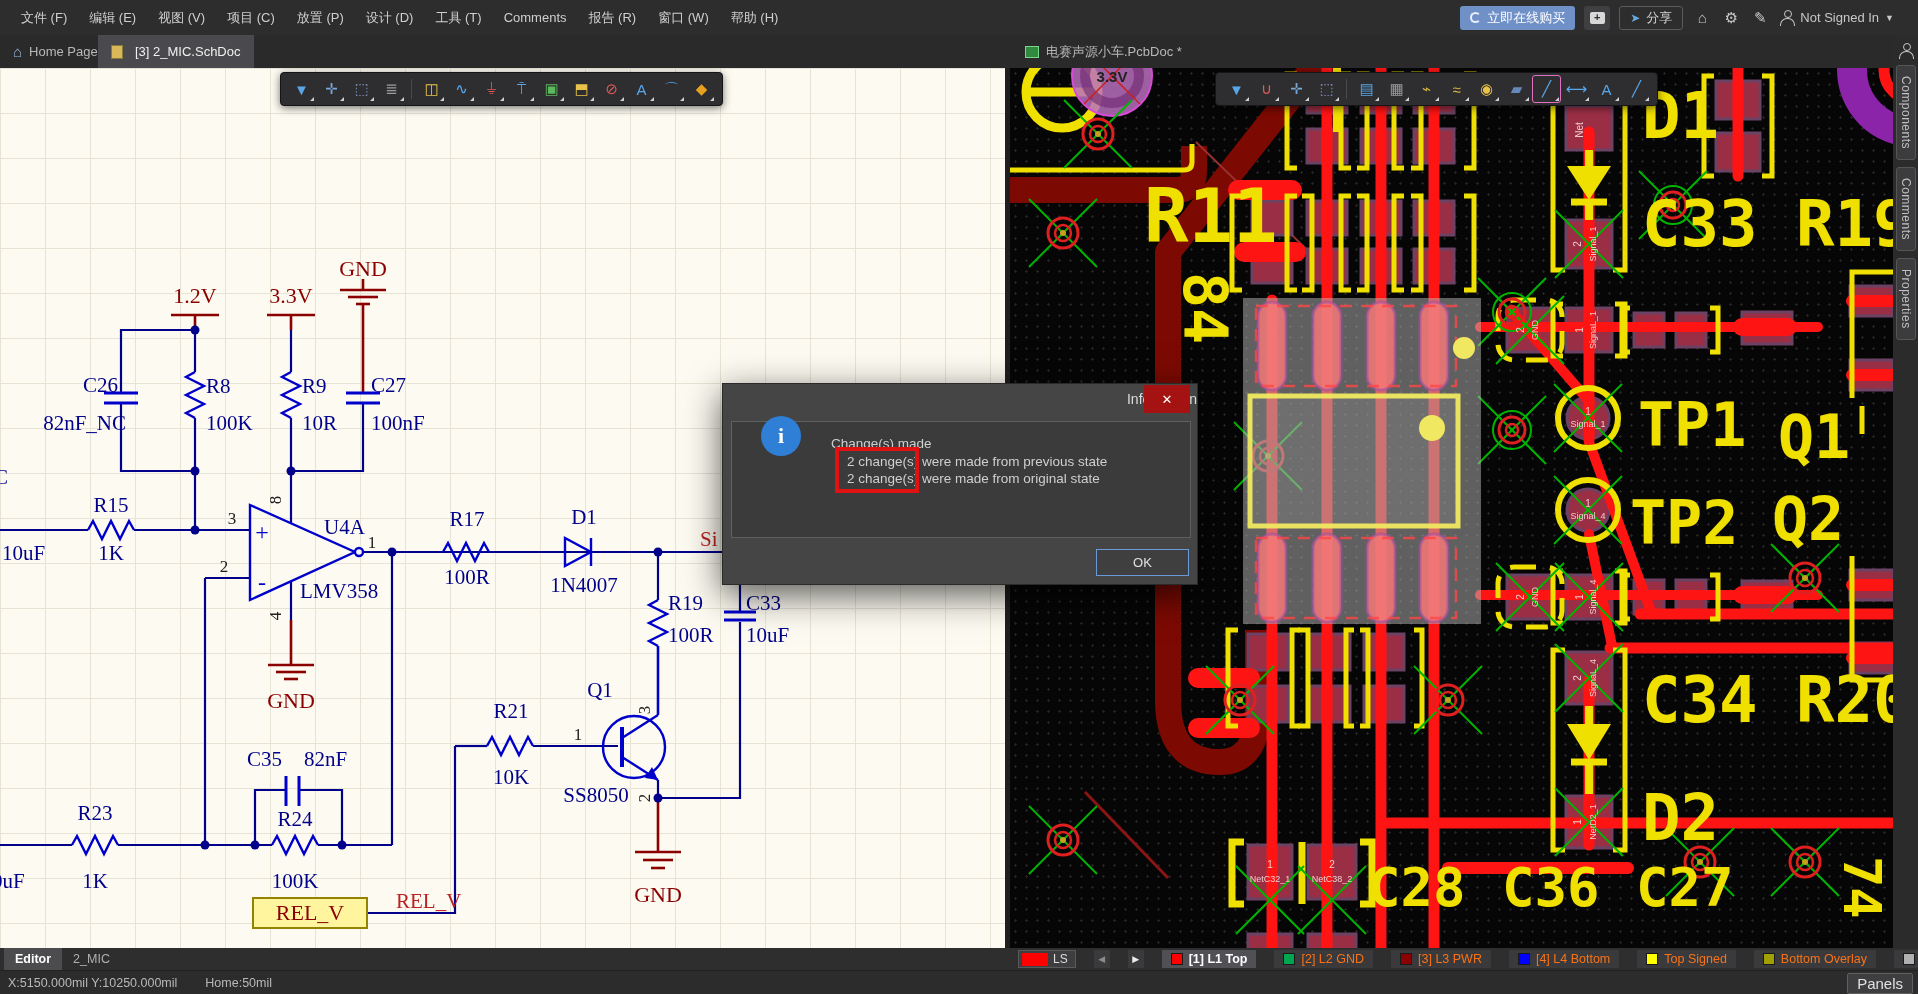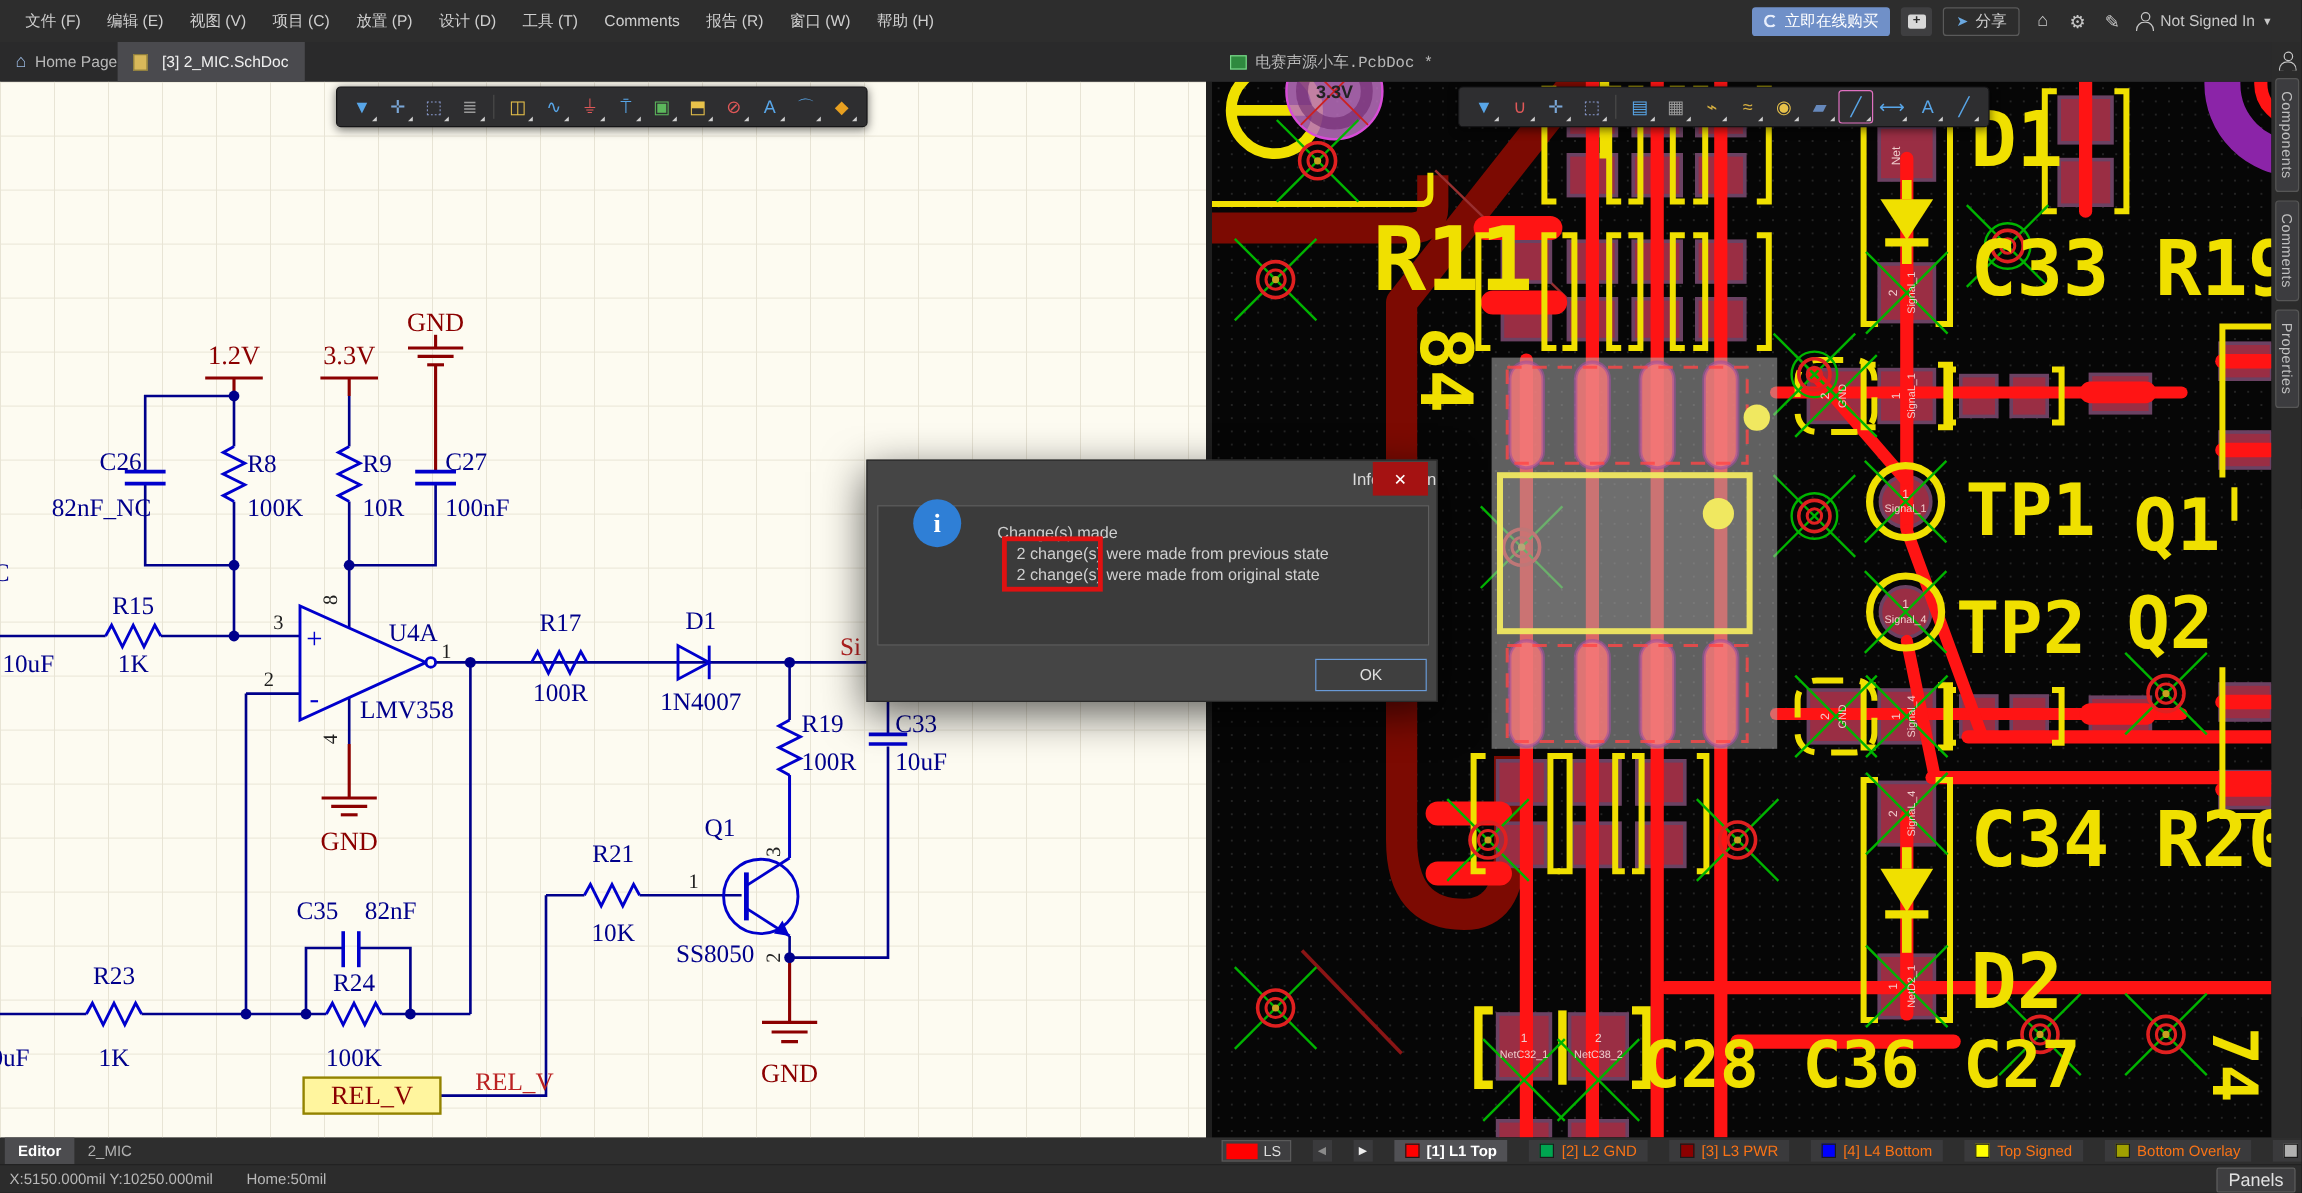--- a/index.html
+++ b/index.html
@@ -129,21 +129,21 @@
 
   <div id="tabbar">
     <span class="doc-tab" style="left:0;">
       <span class="home-ic">⌂</span>
       <span>Home Page</span>
     </span>
     <span class="doc-tab active" style="left:98px;gap:12px;">
       <span class="icon-doc"></span>
       <span>[3] 2_MIC.SchDoc</span>
     </span>
-    <span class="doc-tab" style="left:1012px;font-family:Liberation Mono, monospace;">
+    <span class="doc-tab" style="left:1012px;">
       <span class="icon-pcb"></span>
       <span>电赛声源小车.PcbDoc *</span>
     </span>
   </div>
 
   <div id="sch-pane">
     <svg width="1005" height="880" viewBox="0 68 1005 880">
 
       <g stroke="#00008B" stroke-width="2.2" fill="none">
         <path d="M195 330 H121 V393"></path>

